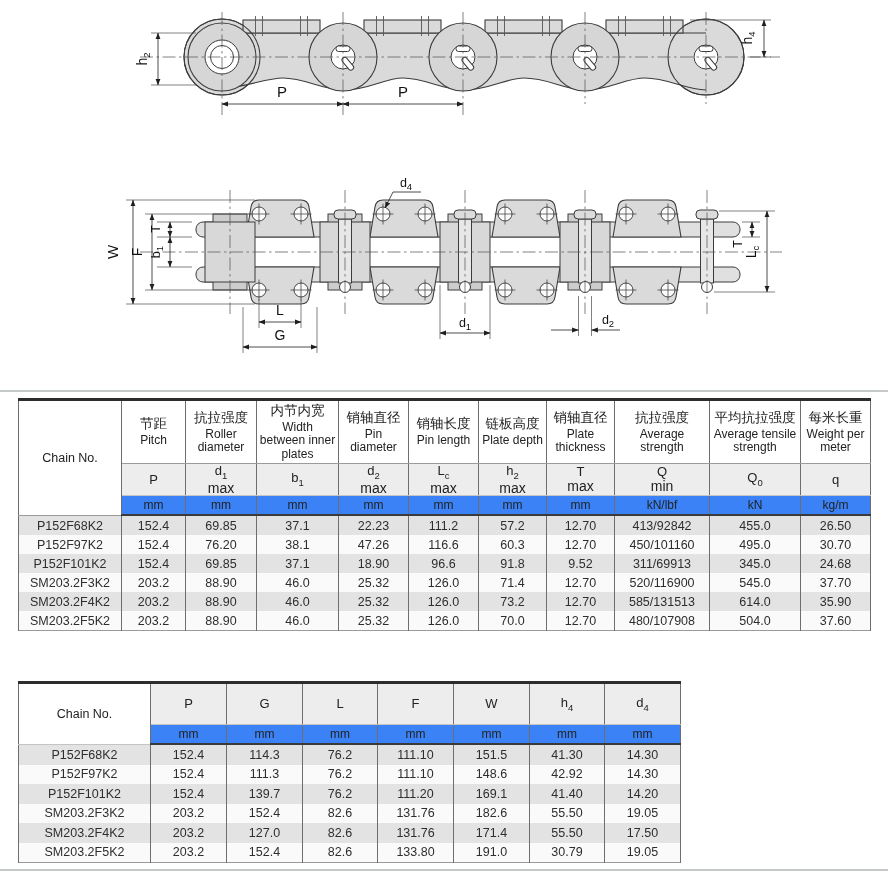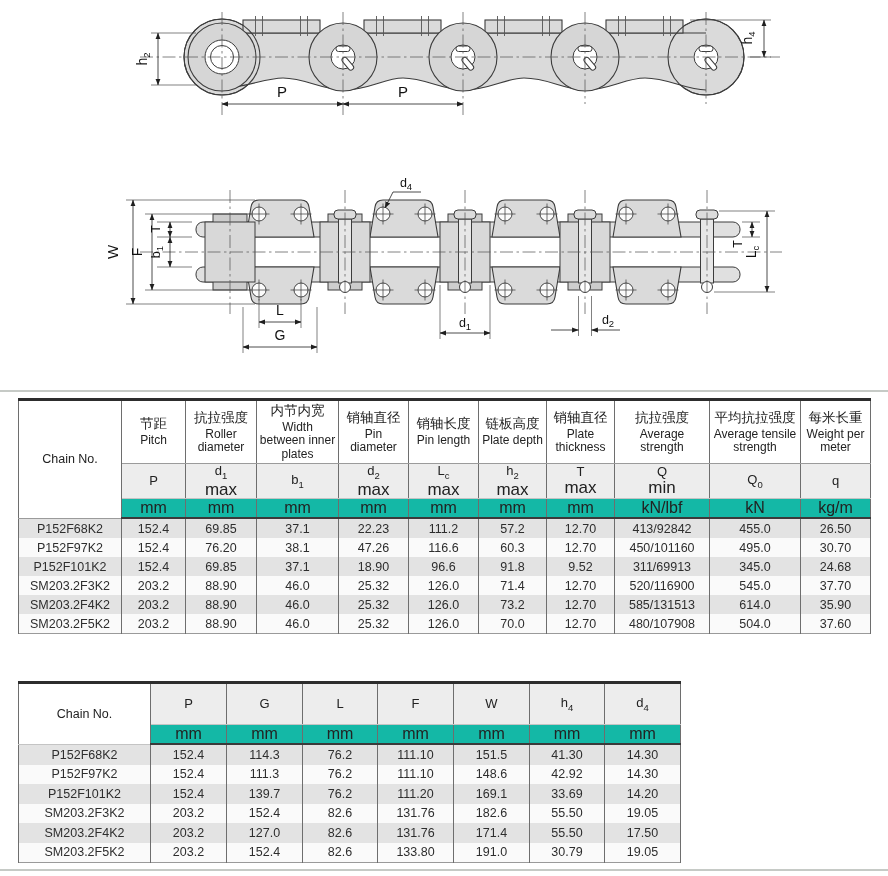--- a/index.html
+++ b/index.html
@@ -30,22 +30,22 @@
         border-left:1px solid #6e6e6e;border-right:1px solid #6e6e6e;overflow:hidden;}
   tr.names th{height:62px;border-bottom:1px solid #9b9b9b;background:#fff;}
   tr.names2 th,tr.names2 td{height:40px;border-bottom:1px solid #c4c4c4;}
   th.chain{border-bottom:2.5px solid #3a3a3a;background:#fff;font-size:12.5px;text-align:center;}
   .cn{font-size:13.5px;line-height:1.25;}
   .en{font-size:12px;line-height:1.12;margin-top:1px;}
   tr.syms td{height:30px;background:#ededed;border-bottom:1px solid #c4c4c4;font-size:13px;}
   tr.names2 td{background:#ededed;font-size:13px;}
   .symline{display:block;line-height:1.05;}
   .symline sub{font-size:9.5px;}
-  .note{font-size:17px;line-height:1.05;text-align:center;}
-  tr.units td{height:18px;font-size:16px;border-bottom:2.5px solid #3a3a3a;background:#14b8a6;}
+  .note{font-size:14px;line-height:1.05;text-align:center;}
+  tr.units td{height:18px;font-size:12px;border-bottom:2.5px solid #3a3a3a;background:#3b82f6;}
   tbody td{height:19px;font-size:12.5px;color:#2e2e2e;}
   #t2 tbody td{height:19.5px;}
   tbody tr:nth-child(odd){background:#e3e3e3;}
   tbody tr:nth-child(even){background:#fafafa;}
 </style>
 </head>
 <body>
 
 <div id="page">
 
@@ -557,21 +557,21 @@
             <td class="num">42.92</td>
             <td class="num">14.30</td>
           </tr>
           <tr>
             <td class="chaincell">P152F101K2</td>
             <td class="num">152.4</td>
             <td class="num">139.7</td>
             <td class="num">76.2</td>
             <td class="num">111.20</td>
             <td class="num">169.1</td>
-            <td class="num">33.69</td>
+            <td class="num">41.40</td>
             <td class="num">14.20</td>
           </tr>
           <tr>
             <td class="chaincell">SM203.2F3K2</td>
             <td class="num">203.2</td>
             <td class="num">152.4</td>
             <td class="num">82.6</td>
             <td class="num">131.76</td>
             <td class="num">182.6</td>
             <td class="num">55.50</td>

